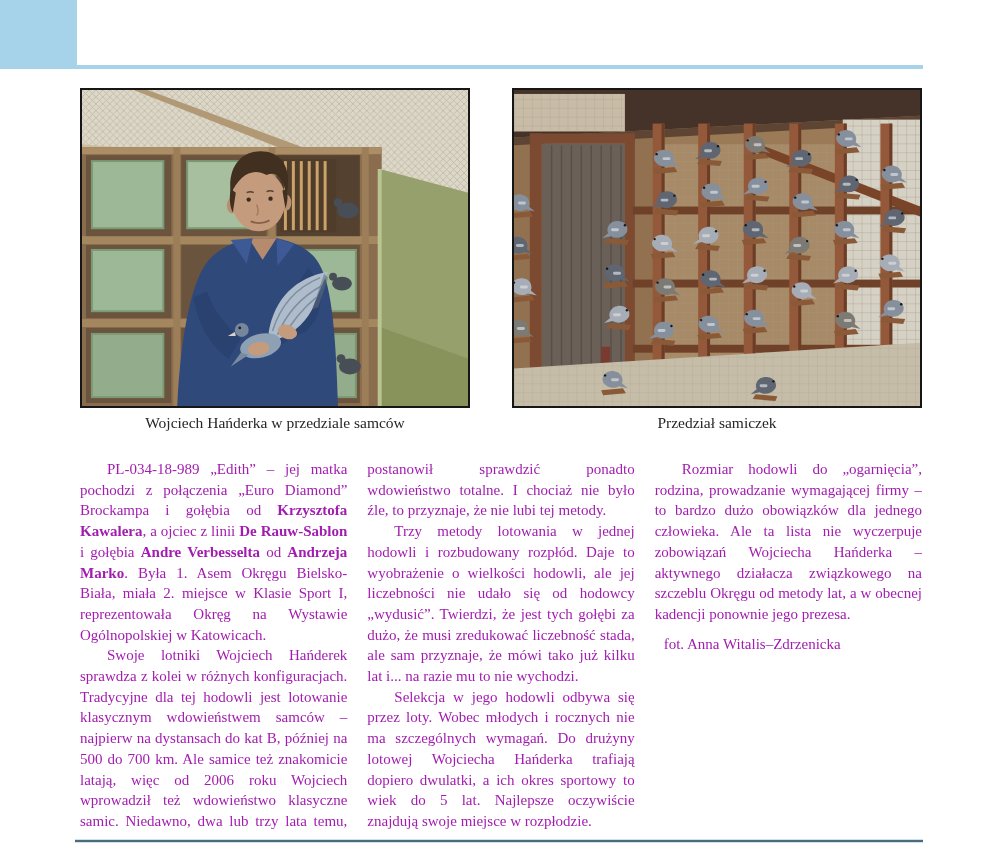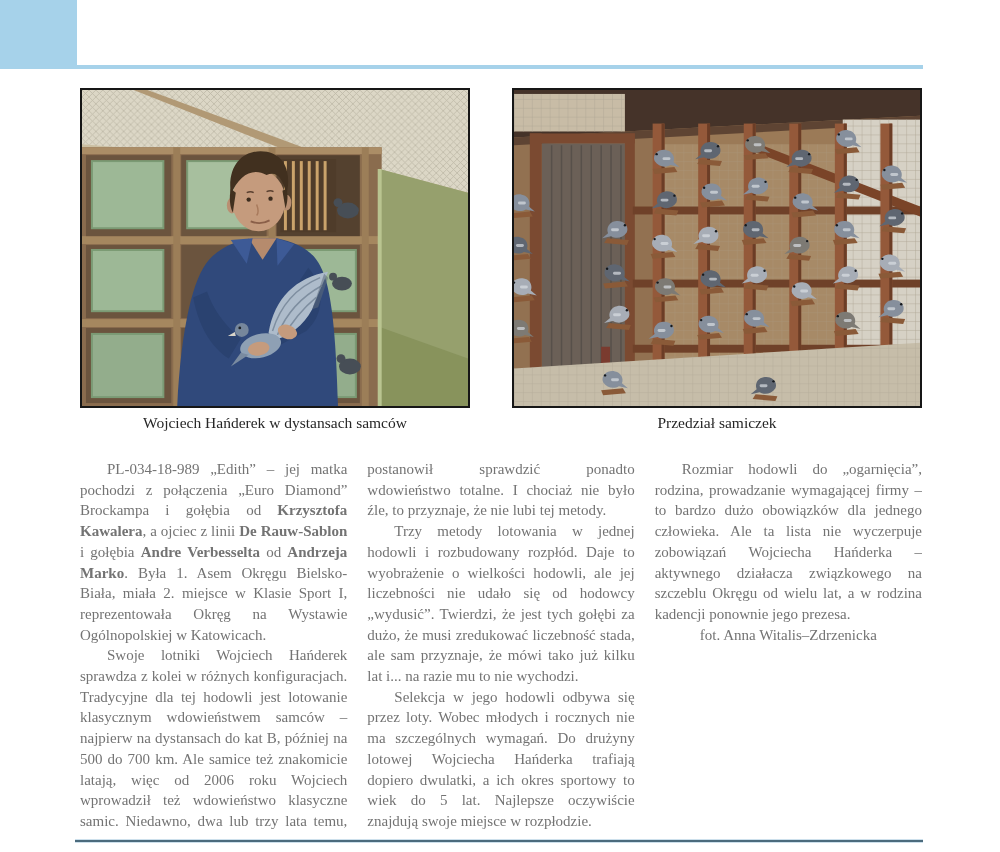--- a/index.html
+++ b/index.html
@@ -17,24 +17,24 @@
   #photo-right{left:512px;width:410px;}
 
   .caption{position:absolute;top:412px;height:22px;line-height:22px;text-align:center;
            font-size:15.5px;color:#262626;}
   #caption-left{left:80px;width:390px;}
   #caption-right{left:512px;width:410px;font-family:Liberation Serif, serif;}
 
   
   #article{position:absolute;left:80px;top:459px;width:842px;height:380px;
            column-count:3;column-gap:20px;column-fill:auto;
-           font-size:15px;line-height:20.7px;color:#737373;overflow:hidden;}
+           font-size:15px;line-height:20.7px;color:#a21caf;overflow:hidden;}
   .para{margin:0;text-indent:27px;text-align:justify;}
   .para b{font-weight:bold;}
-  .credit{text-align:center;margin:0;}
+  .credit{text-align:left;margin:9px;}
 
   
   .bottom-rule{position:absolute;left:75px;top:839px;width:848px;height:4px;
       background:linear-gradient(to bottom,#cde0ec 0 1px,#4c6b7d 1px 3px,#cde0ec 3px 4px);}
 </style>
 </head>
 <body>
 
 <div id="page">
 
@@ -239,28 +239,28 @@
       <use href="#rpg" transform="translate(335,234)" style="color:#7d7a74"></use>
       <use href="#rpg" transform="translate(382,86)" style="color:#868f9c"></use>
       <use href="#rpg" transform="translate(384,130) scale(-1,1)" style="color:#5f6671"></use>
       <use href="#rpg" transform="translate(380,176)" style="color:#a7adb6"></use>
       <use href="#rpg" transform="translate(383,222) scale(-1,1)" style="color:#868f9c"></use>
       <use href="#rpg" transform="translate(100,294)" style="color:#868f9c"></use>
       <use href="#rpg" transform="translate(254,300) scale(-1,1)" style="color:#5f6671"></use>
     </svg>
   </div>
 
-  <div class="caption" id="caption-left">Wojciech Hańderek w dystansach samców</div>
+  <div class="caption" id="caption-left">Wojciech Hańderka w przedziale samców</div>
   <div class="caption" id="caption-right">Przedział samiczek</div>
 
   <div id="article">
     <div id="article-paragraphs">
         <p class="para">PL-034-18-989 „Edith” – jej matka pochodzi z połączenia „Euro Diamond” Brockampa i gołębia od <b>Krzysztofa Kawalera</b>, a ojciec z linii <b>De Rauw-Sablon</b> i gołębia <b>Andre Verbesselta</b> od <b>Andrzeja Marko</b>. Była 1. Asem Okręgu Bielsko-Biała, miała 2. miejsce w Klasie Sport I, reprezentowała Okręg na Wystawie Ogólnopolskiej w Katowicach.</p>
         <p class="para">Swoje lotniki Wojciech Hańderek sprawdza z kolei w różnych konfiguracjach. Tradycyjne dla tej hodowli jest lotowanie klasycznym wdowieństwem samców – najpierw na dystansach do kat B, później na 500 do 700 km. Ale samice też znakomicie latają, więc od 2006 roku Wojciech wprowadził też wdowieństwo klasyczne samic. Niedawno, dwa lub trzy lata temu, postanowił sprawdzić ponadto wdowieństwo totalne. I chociaż nie było źle, to przyznaje, że nie lubi tej metody.</p>
         <p class="para">Trzy metody lotowania w jednej hodowli i rozbudowany rozpłód. Daje to wyobrażenie o wielkości hodowli, ale jej liczebności nie udało się od hodowcy „wydusić”. Twierdzi, że jest tych gołębi za dużo, że musi zredukować liczebność stada, ale sam przyznaje, że mówi tako już kilku lat i... na razie mu to nie wychodzi.</p>
         <p class="para">Selekcja w jego hodowli odbywa się przez loty. Wobec młodych i rocznych nie ma szczególnych wymagań. Do drużyny lotowej Wojciecha Hańderka trafiają dopiero dwulatki, a ich okres sportowy to wiek do 5 lat. Najlepsze oczywiście znajdują swoje miejsce w rozpłodzie.</p>
-        <p class="para">Rozmiar hodowli do „ogarnięcia”, rodzina, prowadzanie wymagającej firmy – to bardzo dużo obowiązków dla jednego człowieka. Ale ta lista nie wyczerpuje zobowiązań Wojciecha Hańderka – aktywnego działacza związkowego na szczeblu Okręgu od wielu lat, a w rodzina kadencji ponownie jego prezesa.</p>
+        <p class="para">Rozmiar hodowli do „ogarnięcia”, rodzina, prowadzanie wymagającej firmy – to bardzo dużo obowiązków dla jednego człowieka. Ale ta lista nie wyczerpuje zobowiązań Wojciecha Hańderka – aktywnego działacza związkowego na szczeblu Okręgu od metody lat, a w obecnej kadencji ponownie jego prezesa.</p>
       </div>
     <div class="credit">fot. Anna Witalis–Zdrzenicka</div>
   </div>
 
   <div class="bottom-rule"></div>
 </div>
 
 </body></html>

